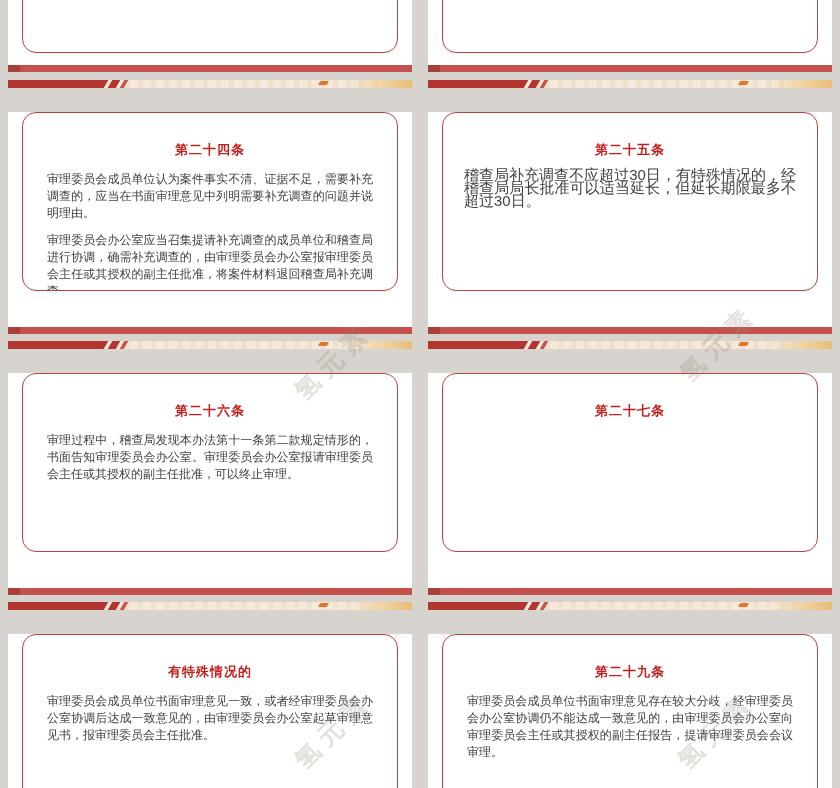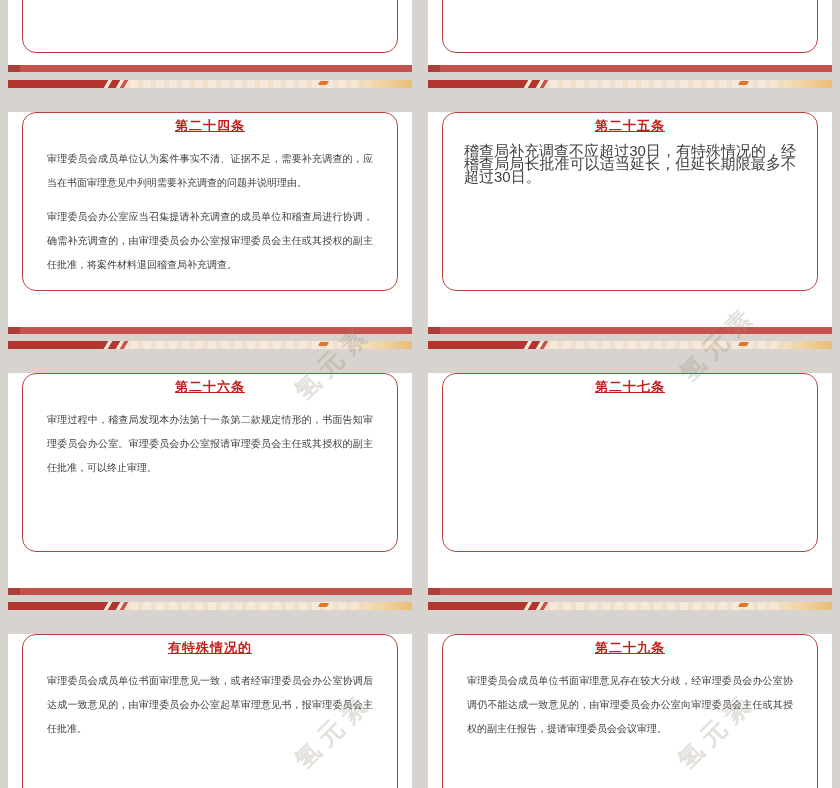--- a/index.html
+++ b/index.html
@@ -24,23 +24,23 @@
   .streak{position:absolute;top:0;bottom:0;background:#b23530;transform:skewX(-30deg);}
   .s1{left:102px;width:8px;}
   .s2{left:114px;width:4px;background:#c4544e;}
   .deco-mark{position:absolute;left:311px;top:1px;height:4px;width:9px;background:#e0762a;
              transform:skewX(-30deg);border-radius:1px;}
   .deco-warm{position:absolute;right:0;top:0;bottom:0;width:62px;
              background:linear-gradient(90deg,rgba(236,196,134,0) 0%,rgba(240,207,150,.85) 55%,#e9bc77 100%);}
   .paper{height:215px;background:#ffffff;}
   .card{margin:24px 14px 0;height:177px;border:1.5px solid #b5433e;border-radius:14px;
         overflow:hidden;background:#fff;}
-  .title{margin:4px 0 12px;text-align:center;font-size:13px;font-weight:bold;
-         color:#c41f1c;letter-spacing:1px;text-decoration:underline;}
-  .body{margin:0 0 10px;padding:0 24px;font-size:10px;line-height:24px;color:#404040;
+  .title{margin:28px 0 12px;text-align:center;font-size:13px;font-weight:bold;
+         color:#c41f1c;letter-spacing:1px;}
+  .body{margin:0 0 10px;padding:0 24px;font-size:12px;line-height:17px;color:#404040;
         text-align:justify;}
   .dense .title{margin-bottom:9px;}
   .dense .body{font-size:15px;line-height:13px;margin-bottom:8px;padding:0 21px;}
   .rbar{height:7px;background:linear-gradient(90deg,#a93f3a 0,#a93f3a 12px,#c5514d 12px);}
 
   
   .wm{position:absolute;font-size:25px;letter-spacing:7px;font-weight:bold;
       color:rgba(150,138,125,.26);transform:rotate(-45deg);pointer-events:none;
       white-space:nowrap;z-index:5;}
   .wm1{left:285px;top:345px;}

